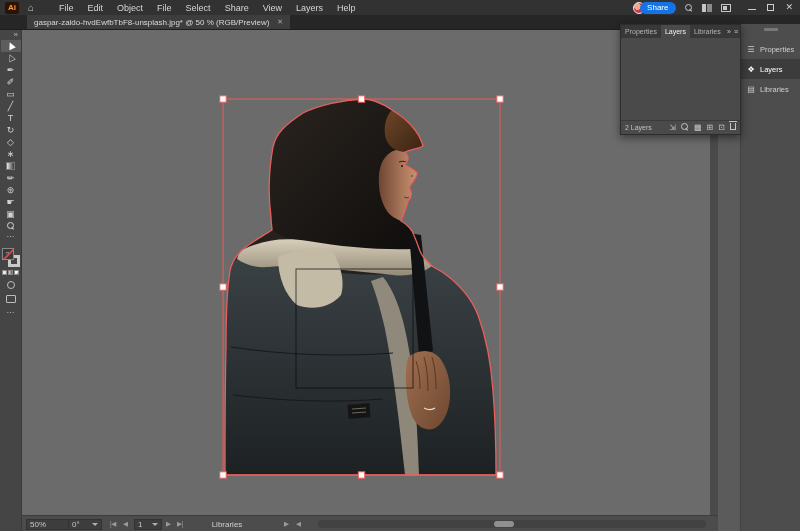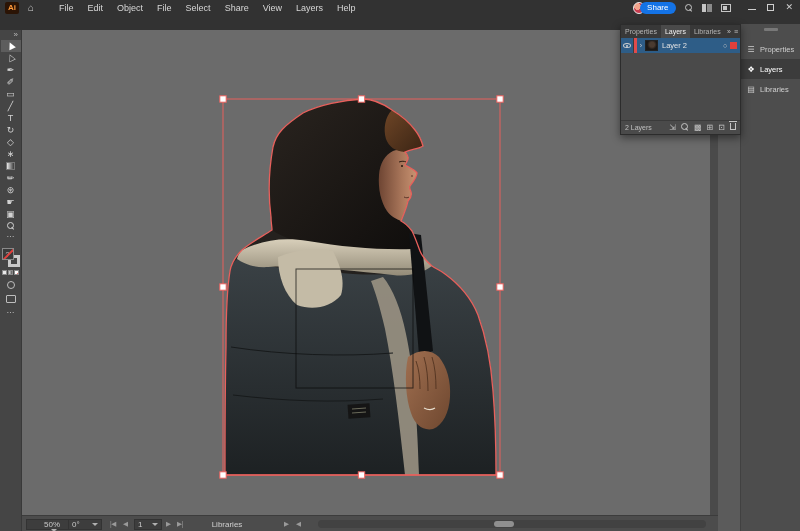--- a/index.html
+++ b/index.html
@@ -157,20 +157,26 @@
           <span class="arr-icon"></span>
         </span>
       <span id="win-controls">
         <span><span class="win-min"></span></span>
         <span><span class="win-max"></span></span>
         <span class="win-close">✕</span>
       </span>
     </div>
   </div>
 
+  <div id="tabbar">
+    <div id="tab-active">
+      <span>gaspar-zaldo-hvdEwfbTbF8-unsplash.jpg* @ 50 % (RGB/Preview)</span>
+      <span id="tab-close">✕</span>
+    </div>
+  </div>
 
   <div id="toolbar">
     <div id="toolbar-collapse">»</div>
     <div id="tool-list">
         <div class="tool active">
           <span class="g" style="transform: rotate(-115deg);">▶</span>
         </div>
         <div class="tool">
           <span class="g" style="transform: rotate(-115deg);">▷</span>
         </div>
@@ -333,47 +339,36 @@
     <div id="lp-tabs">
       <span class="lp-tab">Properties</span>
         <span class="lp-tab active">Layers</span>
         <span class="lp-tab">Libraries</span>
         <span id="lp-tab-icons">
         <span>»</span>
         <span>≡</span>
       </span>
     </div>
     <div id="lp-rows">
-        <div class="layer-row selected">
-          <span class="eye-cell">
-            <span class="eye"></span>
-          </span>
-          <span class="color-bar" style="background: rgb(224, 75, 75);"></span>
-          <span class="disclosure">›</span>
-          <span class="thumb image"></span>
-          <span class="layer-label">Layer 2</span>
-          <span class="target">○</span>
-          <span class="sel-square"></span>
-        </div>
       </div>
     <div id="lp-bottom">
       <span id="lp-count">2 Layers</span>
       <span id="lp-bottom-icons">
           <span class="lp-bicon"><span class="g">⇲</span></span>
           <span class="lp-bicon"><span class="zoom-glass"></span></span>
           <span class="lp-bicon"><span class="g">▩</span></span>
           <span class="lp-bicon"><span class="g">⊞</span></span>
           <span class="lp-bicon"><span class="g">⊡</span></span>
           <span class="lp-bicon"><span class="trash"></span></span>
         </span>
     </div>
   </div>
 
   <div id="statusbar">
-    <div class="sb-box" style="left:4px; width:52px;flex-direction:column;">
+    <div class="sb-box" style="left:4px; width:52px;">
       <span>50%</span>
         <span class="caret"></span>
     </div>
     <div class="sb-box" style="left:46px; width:34px;">
       <span>0°</span>
         <span class="caret"></span>
     </div>
     <span class="sb-nav" style="left:88px;">|◀</span>
     <span class="sb-nav" style="left:101px;">◀</span>
     <div class="sb-box" style="left:112px; width:28px;">

